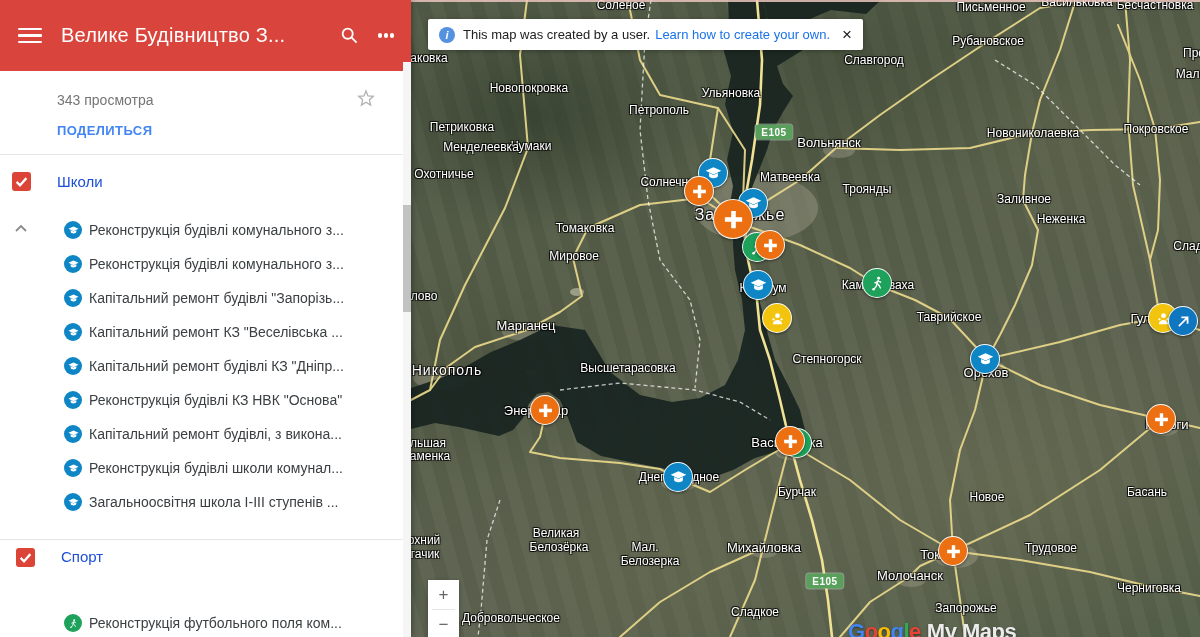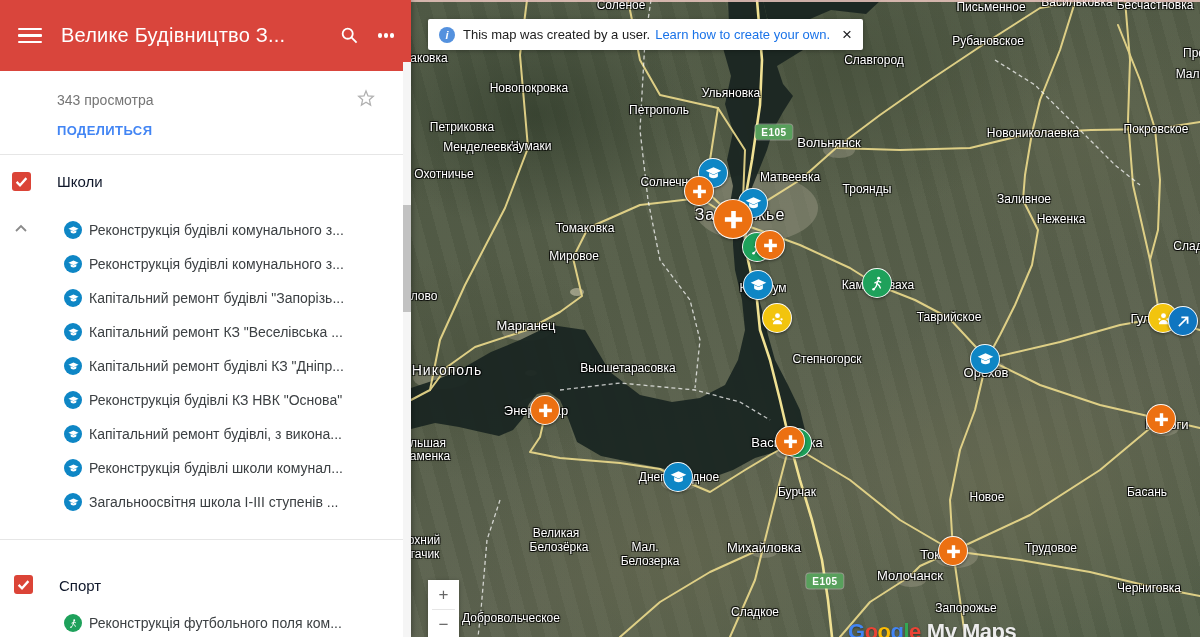--- a/index.html
+++ b/index.html
@@ -13,30 +13,30 @@
   .hicon{width:26px;height:26px;display:flex;align-items:center;justify-content:center;cursor:pointer;margin-right:14px;}
   .kebab{width:18px;margin-right:16px;}
   .kebab i{display:block;width:4.5px;height:4.5px;border-radius:50%;background:#fff;margin:2.5px auto;}
   .meta{position:relative;padding:20px 0 0 57px;}
   .views{font-size:14px;color:#757575;}
   .star{position:absolute;right:34px;top:16px;width:22px;height:22px;cursor:pointer;}
   .share{display:inline-block;margin-top:14px;font-size:13px;font-weight:700;color:#4285f4;letter-spacing:.4px;cursor:pointer;text-decoration:none;}
   .divider{height:1px;background:#e6e6e6;margin-top:15px;}
   .sec-head{display:flex;align-items:center;height:52px;padding-left:12px;}
   .checkbox{width:19px;height:19px;border-radius:3px;display:inline-flex;align-items:center;justify-content:center;cursor:pointer;}
-  .sec-title{margin-left:26px;font-size:15px;color:#0f172a;}
+  .sec-title{margin-left:26px;font-size:15px;color:#1d4ed8;}
   .sec-body{position:relative;}
   .collapse{position:absolute;left:13px;top:8px;width:16px;height:16px;cursor:pointer;}
   .items{margin-top:6px;}
   .list-item{display:flex;align-items:center;height:34px;padding-left:64px;cursor:pointer;}
   .li-icon{width:18px;height:18px;border-radius:50%;flex:0 0 18px;display:flex;align-items:center;justify-content:center;}
   .li-icon svg{width:11px;height:11px;}
   .li-label{margin-left:7px;font-size:14px;color:#3c4043;white-space:nowrap;}
   .divider2{height:1px;background:#e6e6e6;margin-top:20px;}
-  .sec2-head{display:flex;align-items:flex-end;height:46px;padding-left:2px;padding-top:8px;margin-left:12px;}
+  .sec2-head{display:flex;align-items:flex-start;height:46px;padding-left:16px;padding-top:8px;}
   .sb-scroll{position:absolute;right:0;top:62px;bottom:0;width:8px;background:#f5f5f5;cursor:pointer;}
   .sb-thumb{position:absolute;top:143px;right:0;width:8px;height:107px;background:#c2c2c2;}
   
   .map{position:absolute;left:411px;top:0;width:789px;height:637px;overflow:hidden;cursor:grab;
     background-color:#4e5845;
     background-image:
       radial-gradient(240px 170px at 16% 18%, rgba(38,50,34,.55), transparent 70%),
       radial-gradient(320px 210px at 55% 10%, rgba(62,72,52,.5), transparent 70%),
       radial-gradient(280px 190px at 86% 22%, rgba(99,104,80,.45), transparent 70%),
       radial-gradient(360px 240px at 76% 76%, rgba(110,112,84,.5), transparent 70%),

